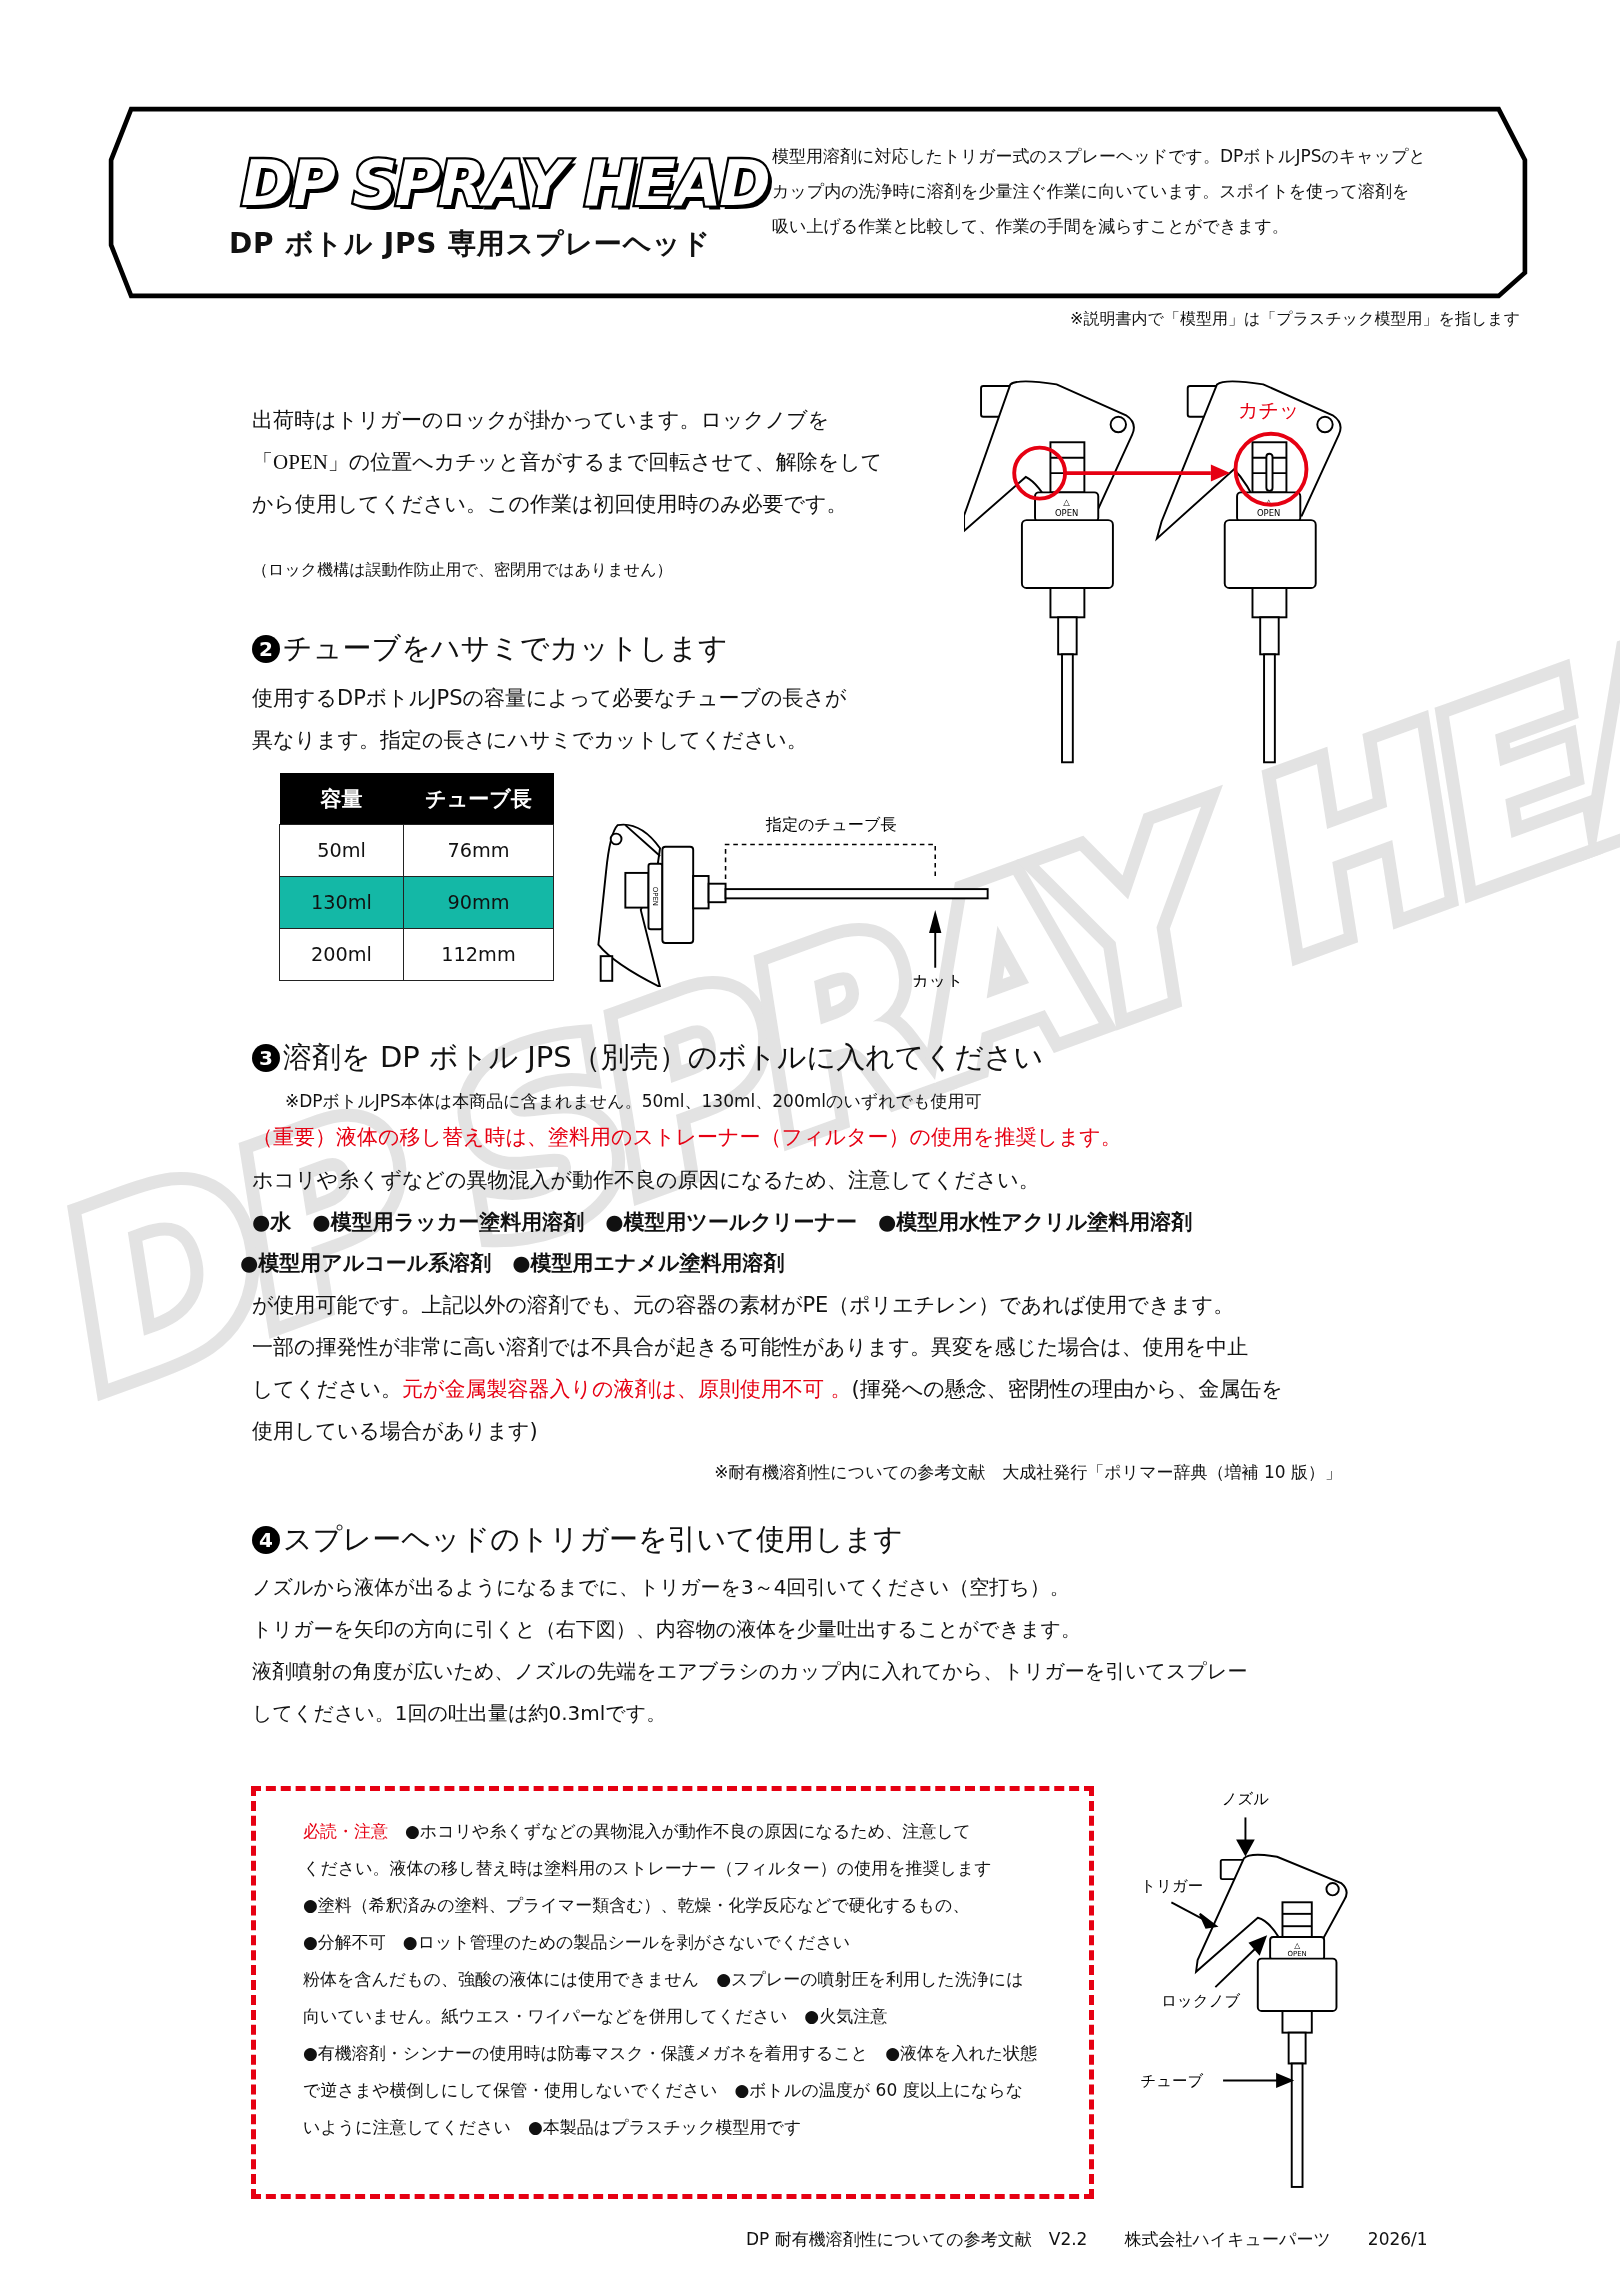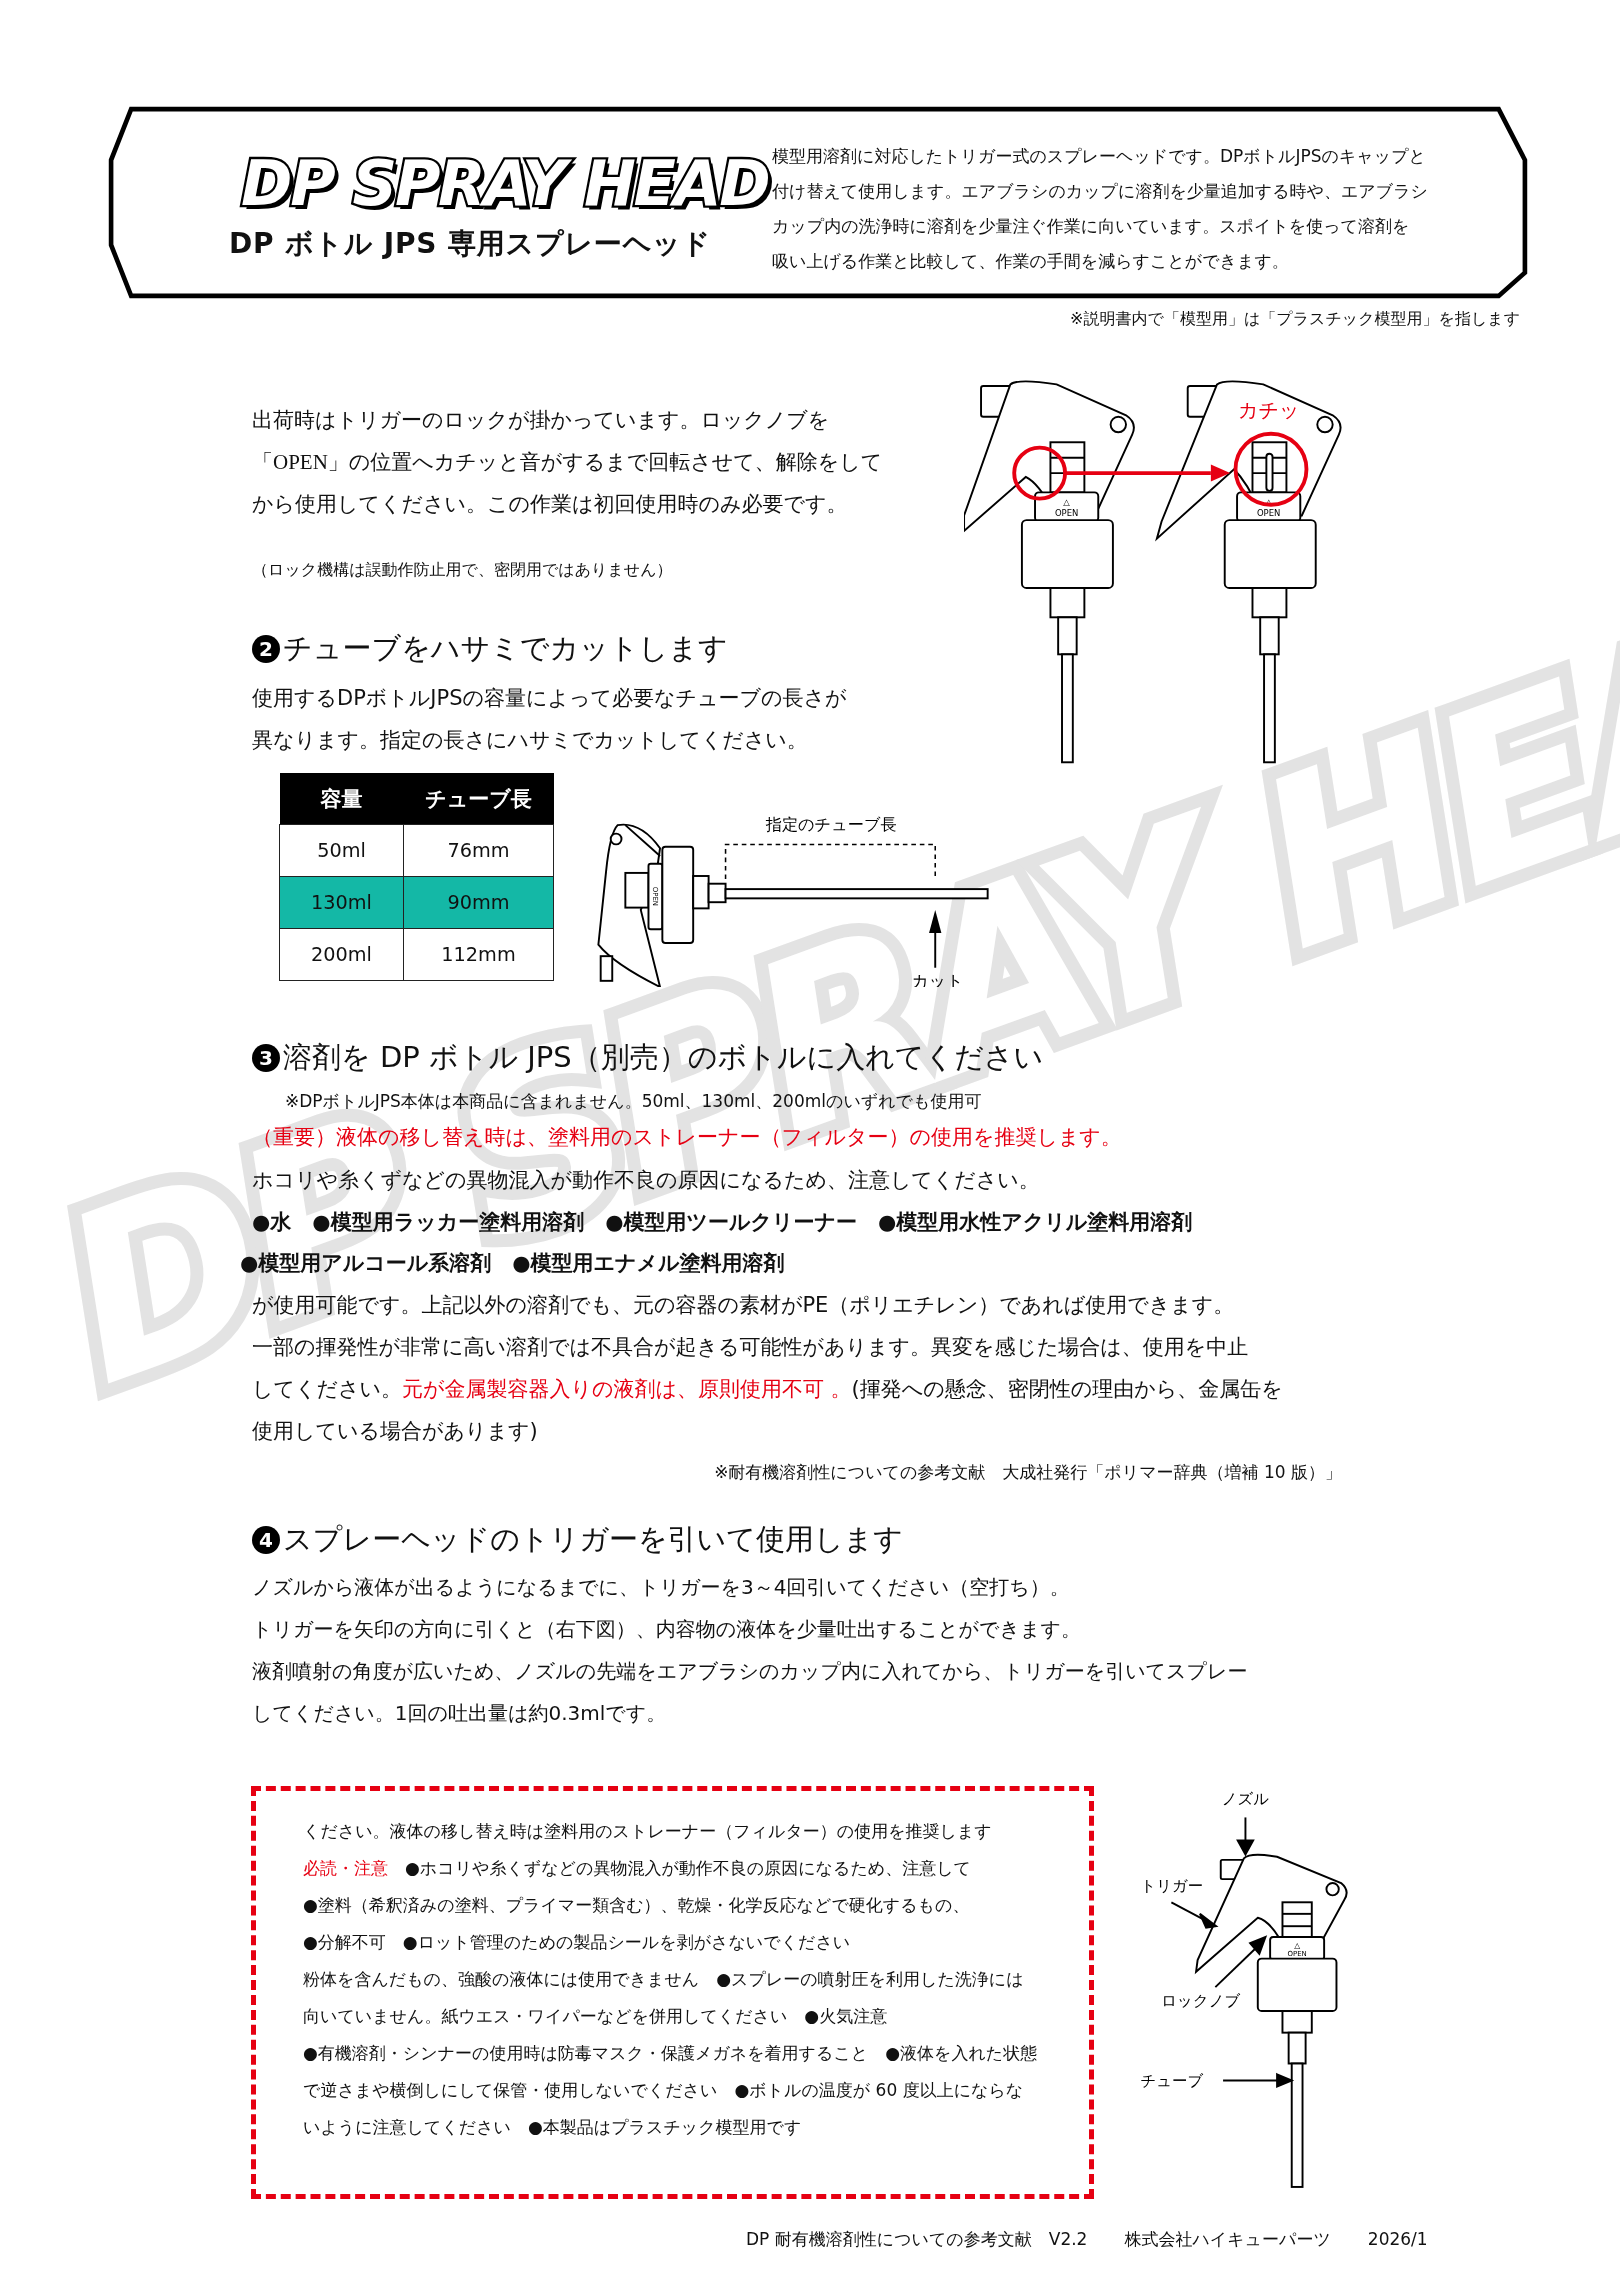--- a/index.html
+++ b/index.html
@@ -47,21 +47,20 @@
 
 <div class="header-box">
   <svg width="1420" height="193" viewBox="0 0 1840 250">
     <polygon points="30,4 1802,4 1836,70 1836,216 1802,246 30,246 4,180 4,70" fill="#fff" stroke="#000" stroke-width="6"></polygon>
   </svg>
 </div>
 <div class="logo-title">DP SPRAY HEAD</div>
 <div class="logo-sub">DP ボトル JPS 専用スプレーヘッド</div>
 <div class="intro">
   <div>模型用溶剤に対応したトリガー式のスプレーヘッドです。DPボトルJPSのキャップと</div>
-  <div>付け替えて使用します。エアブラシのカップに溶剤を少量追加する時や、エアブラシ</div>
   <div>カップ内の洗浄時に溶剤を少量注ぐ作業に向いています。スポイトを使って溶剤を</div>
   <div>吸い上げる作業と比較して、作業の手間を減らすことができます。</div>
 </div>
 <div class="intro-note">※説明書内で「模型用」は「プラスチック模型用」を指します</div>
 
 <div class="para" style="left:252px;top:399px;font-family:Liberation Serif, serif;">
   <div>出荷時はトリガーのロックが掛かっています。ロックノブを</div>
   <div>「OPEN」の位置へカチッと音がするまで回転させて、解除をして</div>
   <div>から使用してください。この作業は初回使用時のみ必要です。</div>
 </div>
@@ -185,22 +184,22 @@
 </div>
 <div class="para" style="left:252px;top:1566px;font-size:20px;">
   <div>ノズルから液体が出るようになるまでに、トリガーを3～4回引いてください（空打ち）。</div>
   <div>トリガーを矢印の方向に引くと（右下図）、内容物の液体を少量吐出することができます。</div>
   <div>液剤噴射の角度が広いため、ノズルの先端をエアブラシのカップ内に入れてから、トリガーを引いてスプレー</div>
   <div>してください。1回の吐出量は約0.3mlです。</div>
 </div>
 
 <div class="caution"></div>
 <div class="caution-text">
+  <div><span class="red">必読・注意</span> <span>●ホコリや糸くずなどの異物混入が動作不良の原因になるため、注意して</span></div>
   <div>ください。液体の移し替え時は塗料用のストレーナー（フィルター）の使用を推奨します</div>
-  <div><span class="red">必読・注意</span> <span>●ホコリや糸くずなどの異物混入が動作不良の原因になるため、注意して</span></div>
   <div>●塗料（希釈済みの塗料、プライマー類含む）、乾燥・化学反応などで硬化するもの、</div>
   <div>●分解不可　●ロット管理のための製品シールを剥がさないでください</div>
   <div>粉体を含んだもの、強酸の液体には使用できません　●スプレーの噴射圧を利用した洗浄には</div>
   <div>向いていません。紙ウエス・ワイパーなどを併用してください　●火気注意</div>
   <div>●有機溶剤・シンナーの使用時は防毒マスク・保護メガネを着用すること　●液体を入れた状態</div>
   <div>で逆さまや横倒しにして保管・使用しないでください　●ボトルの温度が 60 度以上にならな</div>
   <div>いように注意してください　●本製品はプラスチック模型用です</div>
 </div>
 
 <svg class="abs" style="left:1111px;top:1775px;" width="309" height="432" viewBox="0 0 400 560">

